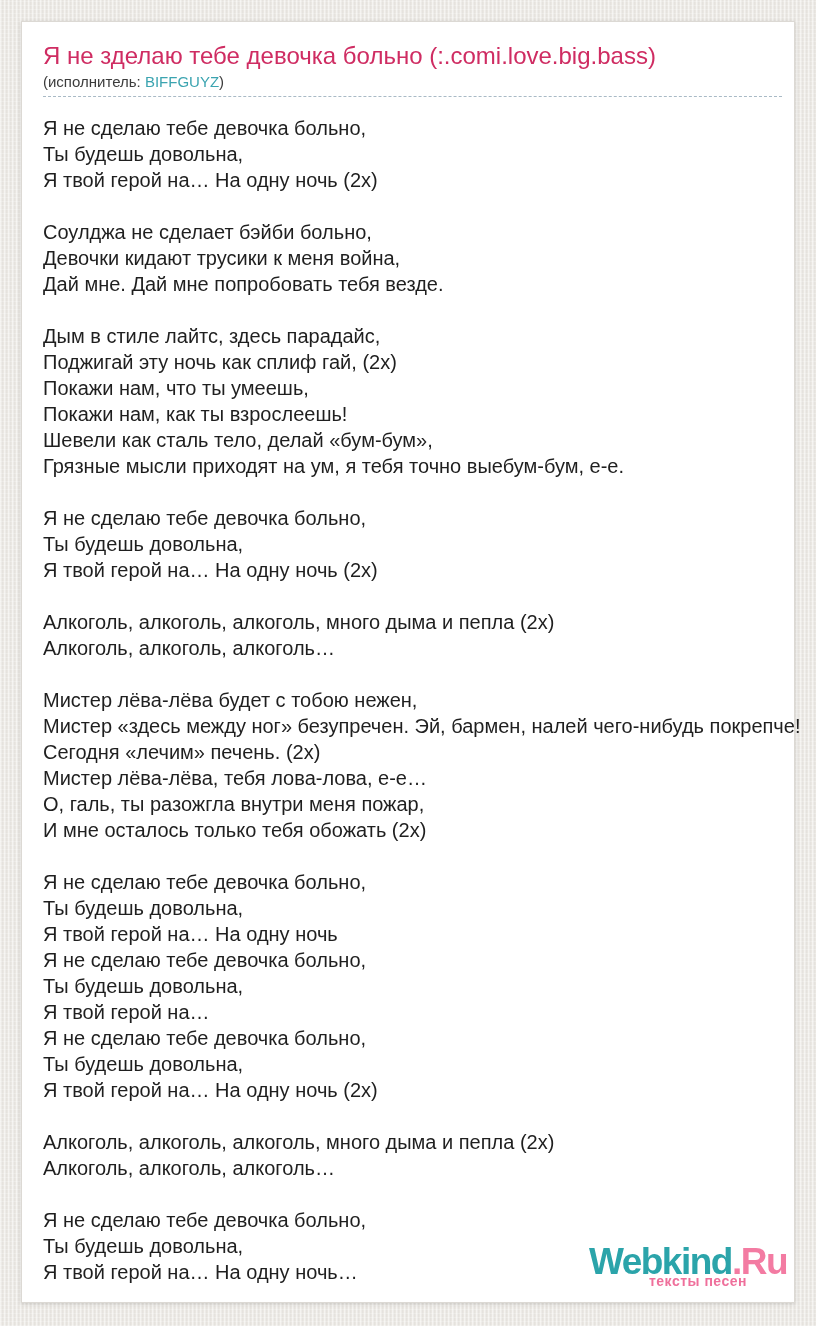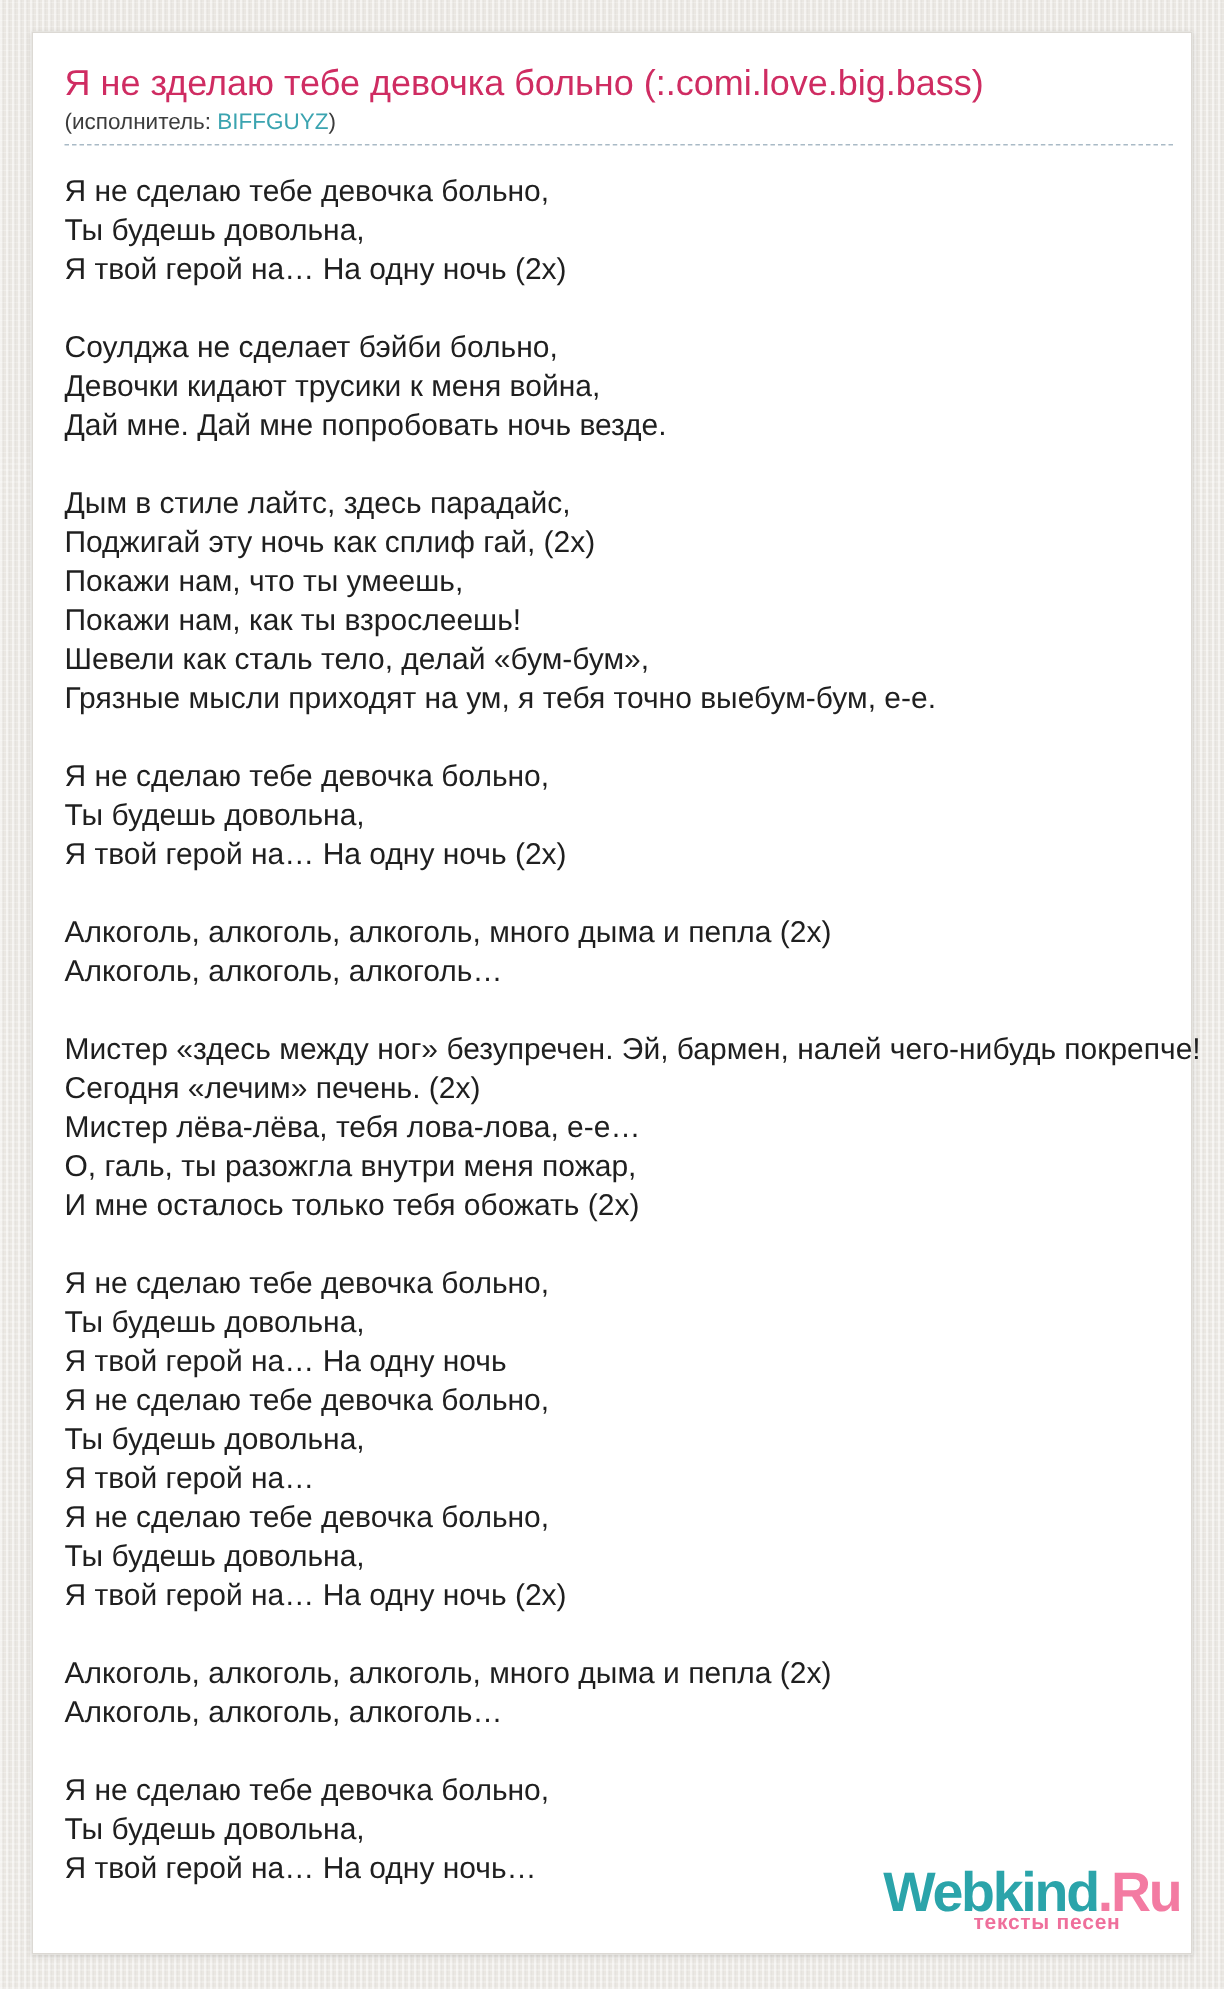--- a/index.html
+++ b/index.html
@@ -100,40 +100,41 @@
 
   <div class="lyrics" id="lyrics">
       <div class="stanza">
         <div class="line">Я не сделаю тебе девочка больно,</div>
         <div class="line">Ты будешь довольна,</div>
         <div class="line">Я твой герой на… На одну ночь (2x)</div>
       </div>
       <div class="stanza">
         <div class="line">Соулджа не сделает бэйби больно,</div>
         <div class="line">Девочки кидают трусики к меня война,</div>
-        <div class="line">Дай мне. Дай мне попробовать ночь везде.</div>
+        <div class="line">Дай мне. Дай мне попробовать тебя везде.</div>
       </div>
       <div class="stanza">
         <div class="line">Дым в стиле лайтс, здесь парадайс,</div>
         <div class="line">Поджигай эту ночь как сплиф гай, (2x)</div>
         <div class="line">Покажи нам, что ты умеешь,</div>
         <div class="line">Покажи нам, как ты взрослеешь!</div>
         <div class="line">Шевели как сталь тело, делай «бум-бум»,</div>
         <div class="line">Грязные мысли приходят на ум, я тебя точно выебум-бум, е-е.</div>
       </div>
       <div class="stanza">
         <div class="line">Я не сделаю тебе девочка больно,</div>
         <div class="line">Ты будешь довольна,</div>
         <div class="line">Я твой герой на… На одну ночь (2x)</div>
       </div>
       <div class="stanza">
         <div class="line">Алкоголь, алкоголь, алкоголь, много дыма и пепла (2x)</div>
         <div class="line">Алкоголь, алкоголь, алкоголь…</div>
       </div>
       <div class="stanza">
+        <div class="line">Мистер лёва-лёва будет с тобою нежен,</div>
         <div class="line">Мистер «здесь между ног» безупречен. Эй, бармен, налей чего-нибудь покрепче!</div>
         <div class="line">Сегодня «лечим» печень. (2x)</div>
         <div class="line">Мистер лёва-лёва, тебя лова-лова, е-е…</div>
         <div class="line">О, галь, ты разожгла внутри меня пожар,</div>
         <div class="line">И мне осталось только тебя обожать (2x)</div>
       </div>
       <div class="stanza">
         <div class="line">Я не сделаю тебе девочка больно,</div>
         <div class="line">Ты будешь довольна,</div>
         <div class="line">Я твой герой на… На одну ночь</div>

